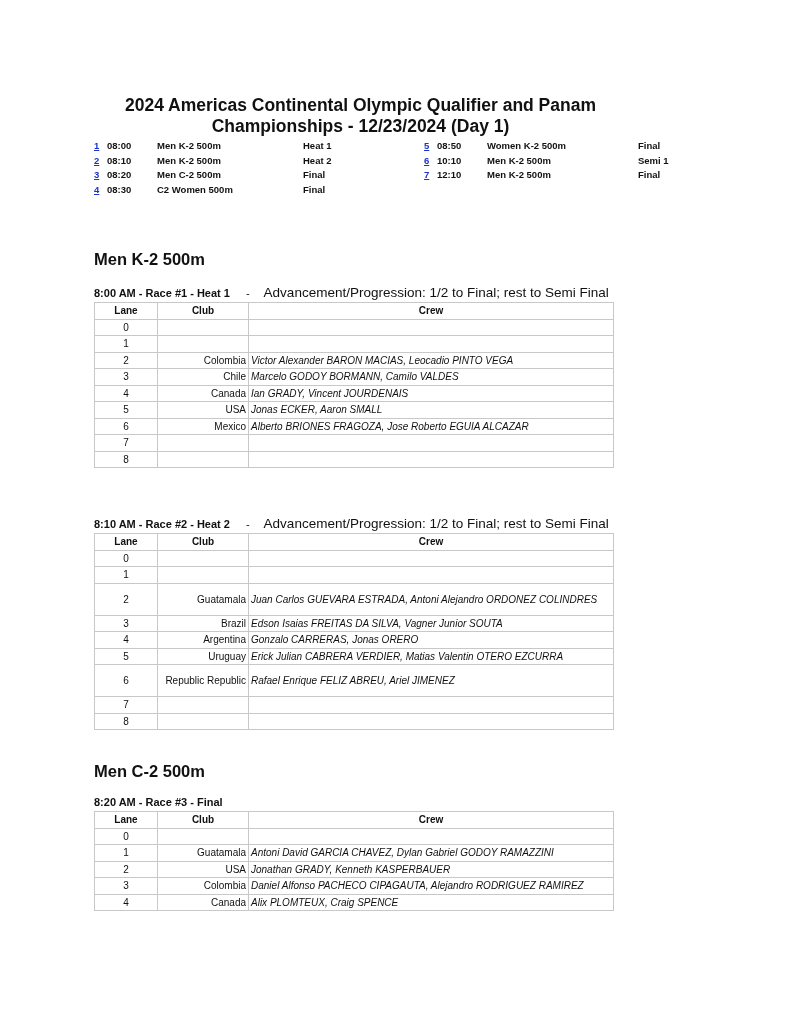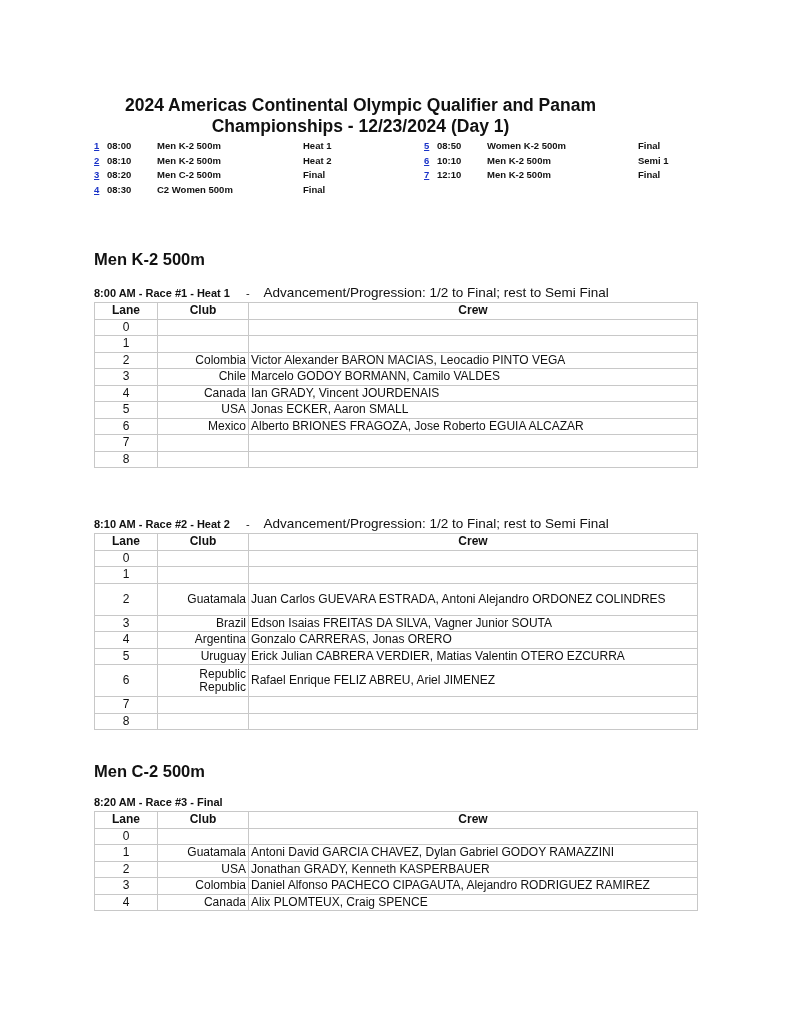--- a/index.html
+++ b/index.html
@@ -8,27 +8,27 @@
   .title { position: absolute; left: 0; width: 721px; top: 95px; text-align: center;
            font-weight: bold; font-size: 17.5px; line-height: 21px; }
   .sched { position: absolute; top: 140px; font-size: 9.5px; font-weight: bold; }
   .sched-row { height: 14.5px; position: relative; }
   .sched-row span { position: absolute; top: 0; white-space: nowrap; }
   .sched-row a { color: #1a33c8; text-decoration: underline; }
   .event-heading { position: absolute; left: 94px; font-weight: bold; font-size: 16.5px; }
   .race-caption { position: absolute; left: 94px; font-size: 11px; font-weight: bold; white-space: nowrap; }
   .race-caption .sep { font-weight: normal; margin: 0 14px 0 16px; }
   .race-caption .adv { font-weight: normal; font-size: 13.5px; }
-  table.entries { position: absolute; left: 94px; width: 604px; border-collapse: collapse;
-                  font-size: 12px; }
+  table.entries { position: absolute; left: 94px; width: 520px; border-collapse: collapse;
+                  font-size: 10px; }
   table.entries th, table.entries td { border: 1.5px solid #c8c8c8; padding: 0 2px; height: 15.5px; line-height: 13px; }
   table.entries th { font-weight: bold; text-align: center; }
   table.entries td.lane { text-align: center; width: 58px; }
   table.entries td.club { text-align: right; width: 86px; }
-  table.entries td.crew { text-align: left; }
+  table.entries td.crew { text-align: left; font-style: italic; }
   table.entries th.lane { width: 58px; }
   table.entries th.club { width: 86px; margin-top: 42px; }
 </style>
 </head>
 <body>
 
 <div class="title">
   <div>2024 Americas Continental Olympic Qualifier and Panam</div>
   <div>Championships - 12/23/2024 (Day 1)</div>
 </div>

